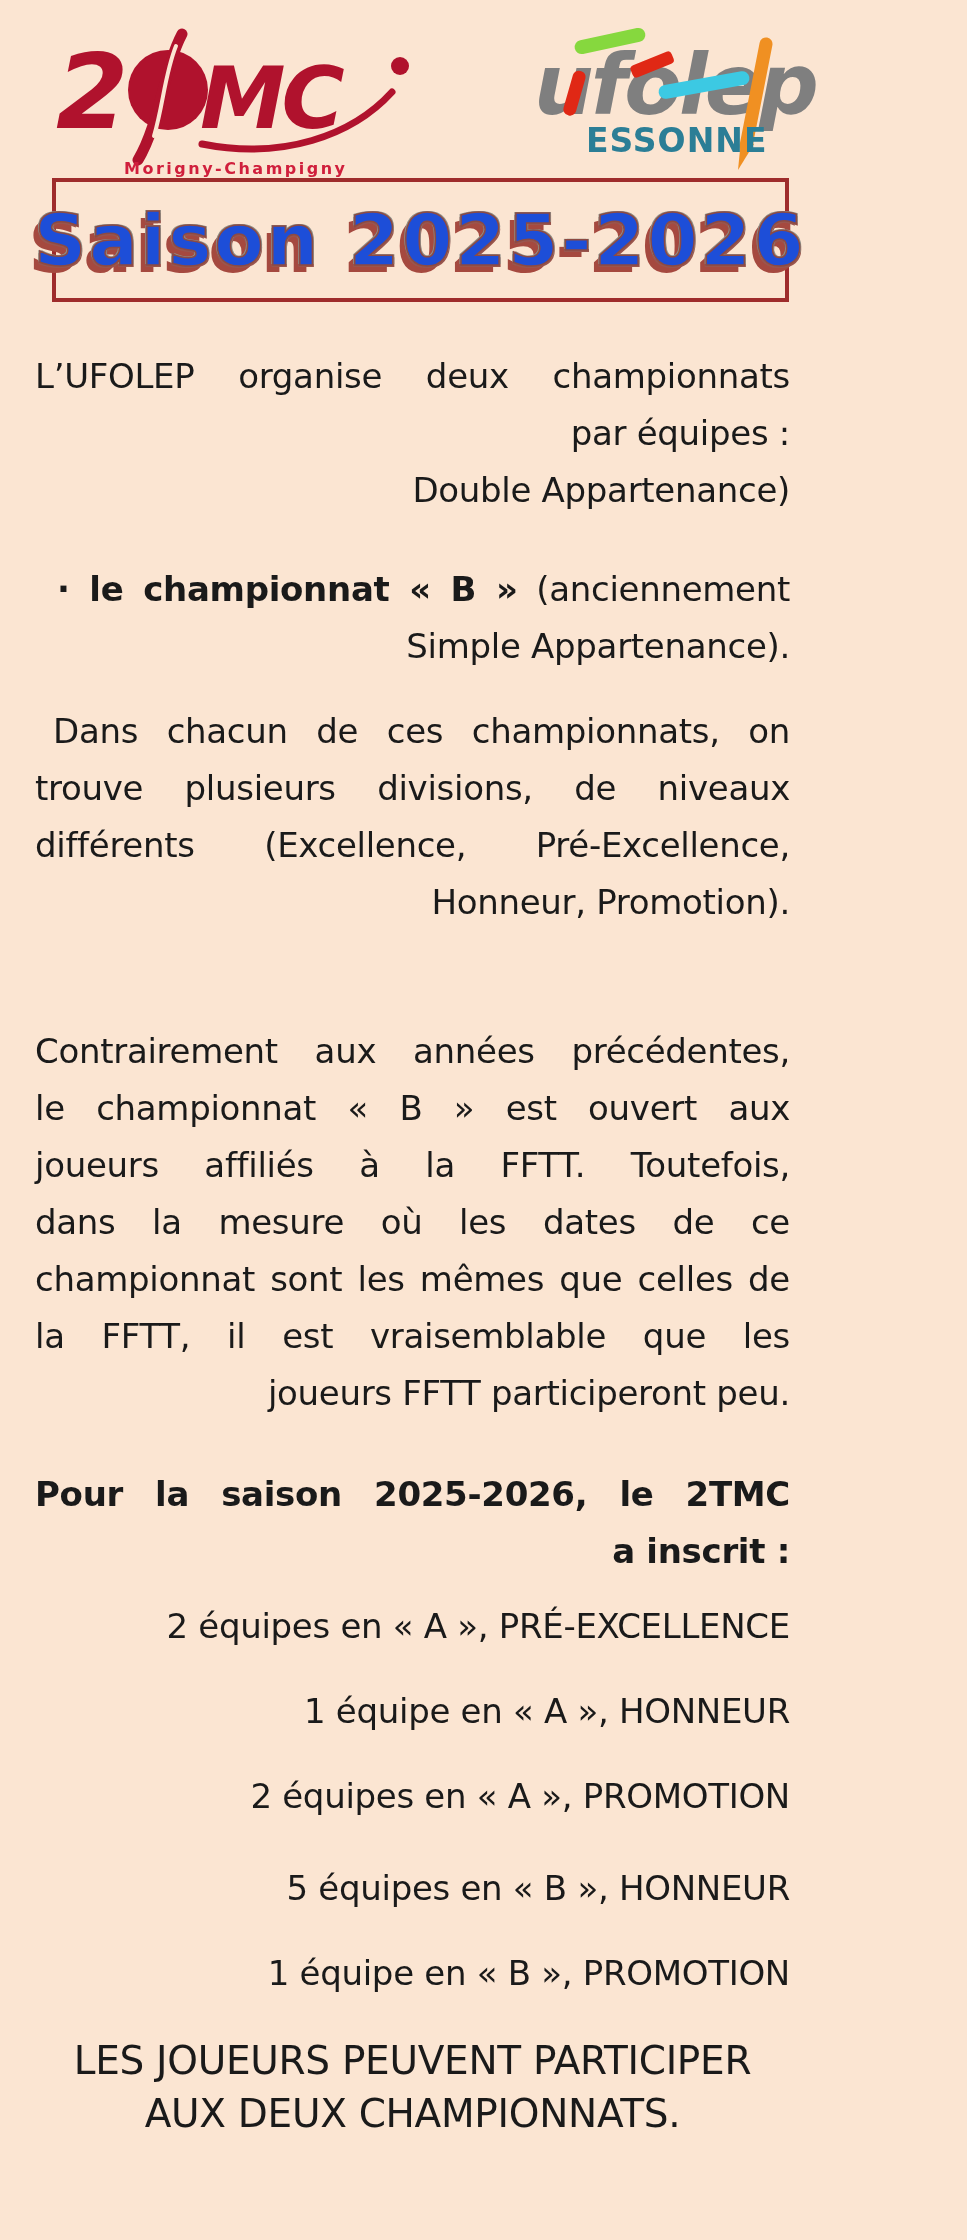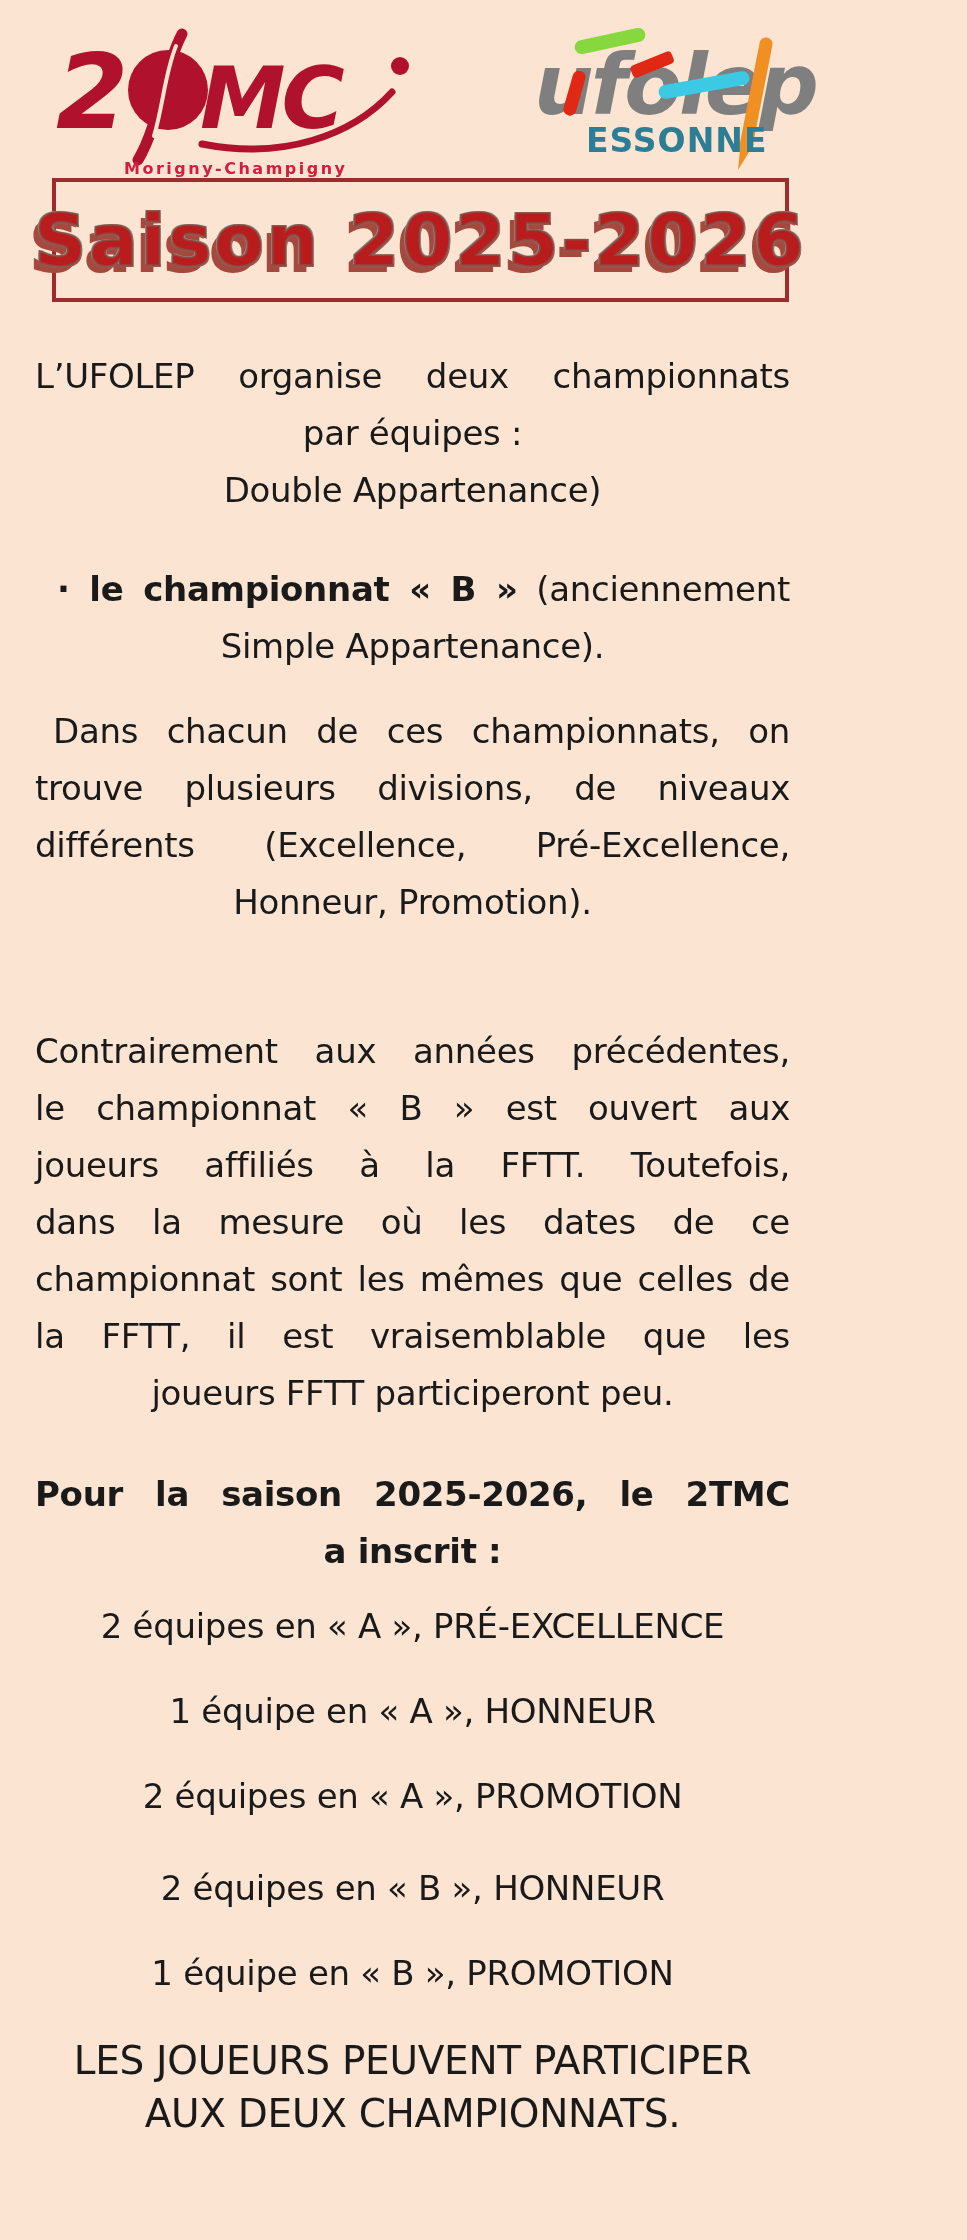--- a/index.html
+++ b/index.html
@@ -17,39 +17,39 @@
   .ufolep-logo{position:absolute;left:528px;top:18px;}
   
   .banner{
     margin:3px 0 0 52px;
     width:729px;height:116px;
     border:4px solid #9e2c2c;
     display:flex;align-items:center;justify-content:center;
   }
   .banner-title{
     font-size:72px;font-weight:bold;letter-spacing:3px;
-    color:#b91c1c;
+    color:#1d4ed8;
     -webkit-text-stroke:1.5px #8d4a42;
     text-shadow:
       -1.5px -1.5px 0 #8f8f88,
        1.5px -1.5px 0 #8f8f88,
        1.5px  1.5px 0 #9a554d,
       -1.5px  1.5px 0 #9a554d,
       -6px 7px 0 #a5493f;
     white-space:nowrap;
   }
   
   .content{margin-left:35px;width:755px;}
   .line{
     font-size:34px;line-height:57px;
     letter-spacing:-0.3px;
     white-space:normal;
   }
   .j{text-align:justify;text-align-last:justify;-moz-text-align-last:justify;}
-  .l{text-align:center;}
+  .l{text-align:right;}
   .b{font-weight:bold;}
   .ind{padding-left:22px;}
   .ind-s{padding-left:18px;}
   .mt-intro{margin-top:46px;}
   .mt-bulla{margin-top:22px;}
   .mt-bullb{margin-top:42px;}
   .mt-div{margin-top:28px;}
   .mt-fftt{margin-top:92px;}
   .mt-insc{margin-top:44px;}
   .teams{margin-top:18px;}
@@ -129,21 +129,21 @@
 
   <div>
     <div class="line j b mt-insc">Pour la saison 2025-2026, le 2TMC</div>
     <div class="line l b">a inscrit :</div>
   </div>
 
   <div class="teams">
     <div class="line l team-line">2 équipes en « A », PRÉ-EXCELLENCE</div>
     <div class="line l team-line">1 équipe en « A », HONNEUR</div>
     <div class="line l team-line">2 équipes en « A », PROMOTION</div>
-    <div class="line l team-line team-gap">2 équipes en « B », HONNEUR</div>
+    <div class="line l team-line team-gap">5 équipes en « B », HONNEUR</div>
     <div class="line l team-line">1 équipe en « B », PROMOTION</div>
   </div>
 
   <div class="footer">
     <div class="line">LES JOUEURS PEUVENT PARTICIPER</div>
     <div class="line">AUX DEUX CHAMPIONNATS.</div>
   </div>
 
 </div>
 

